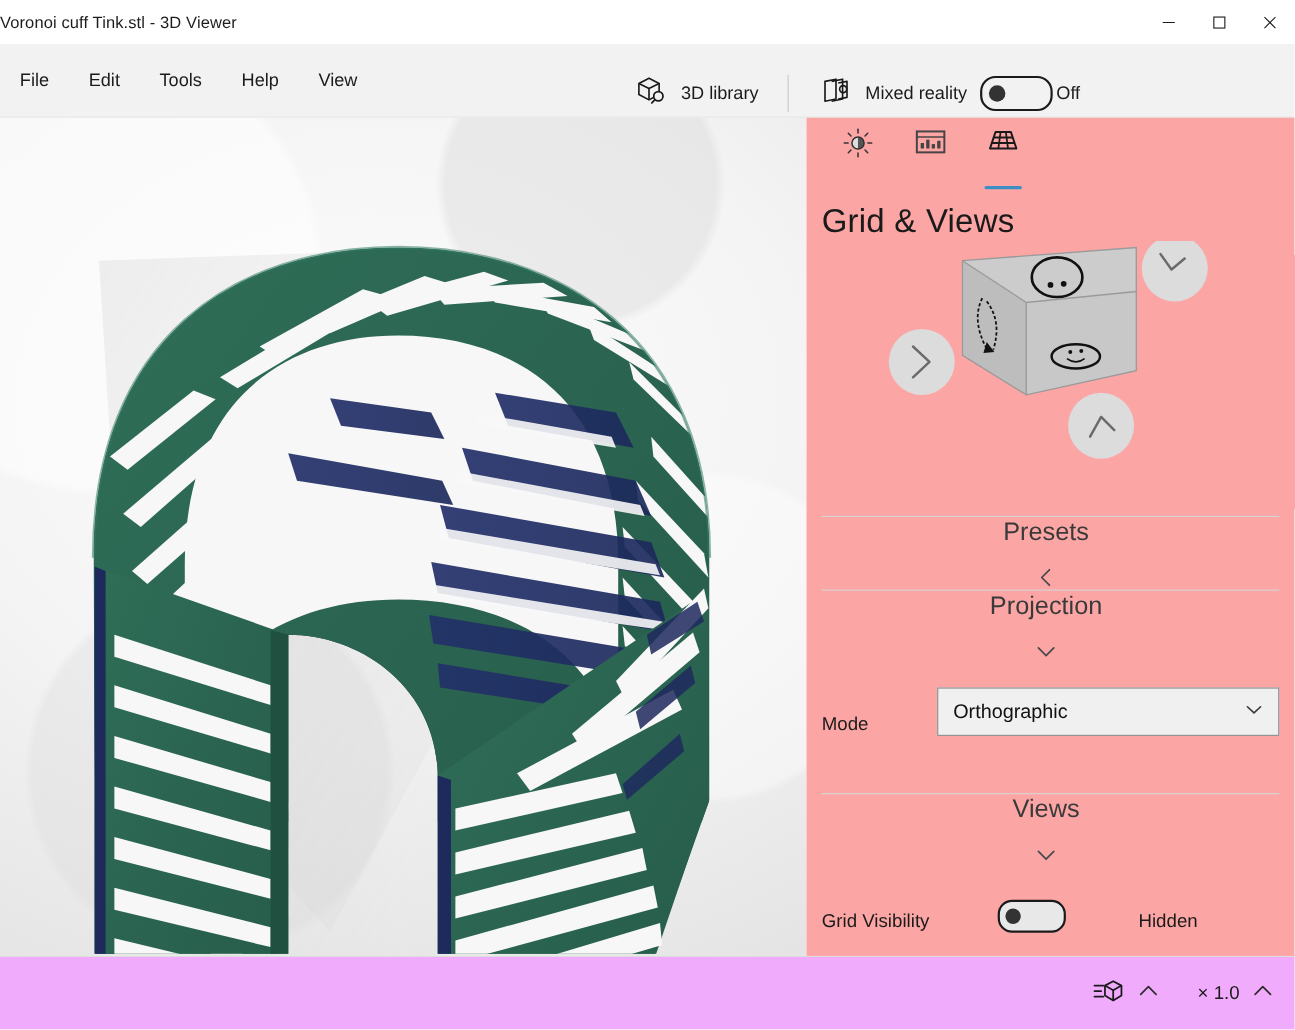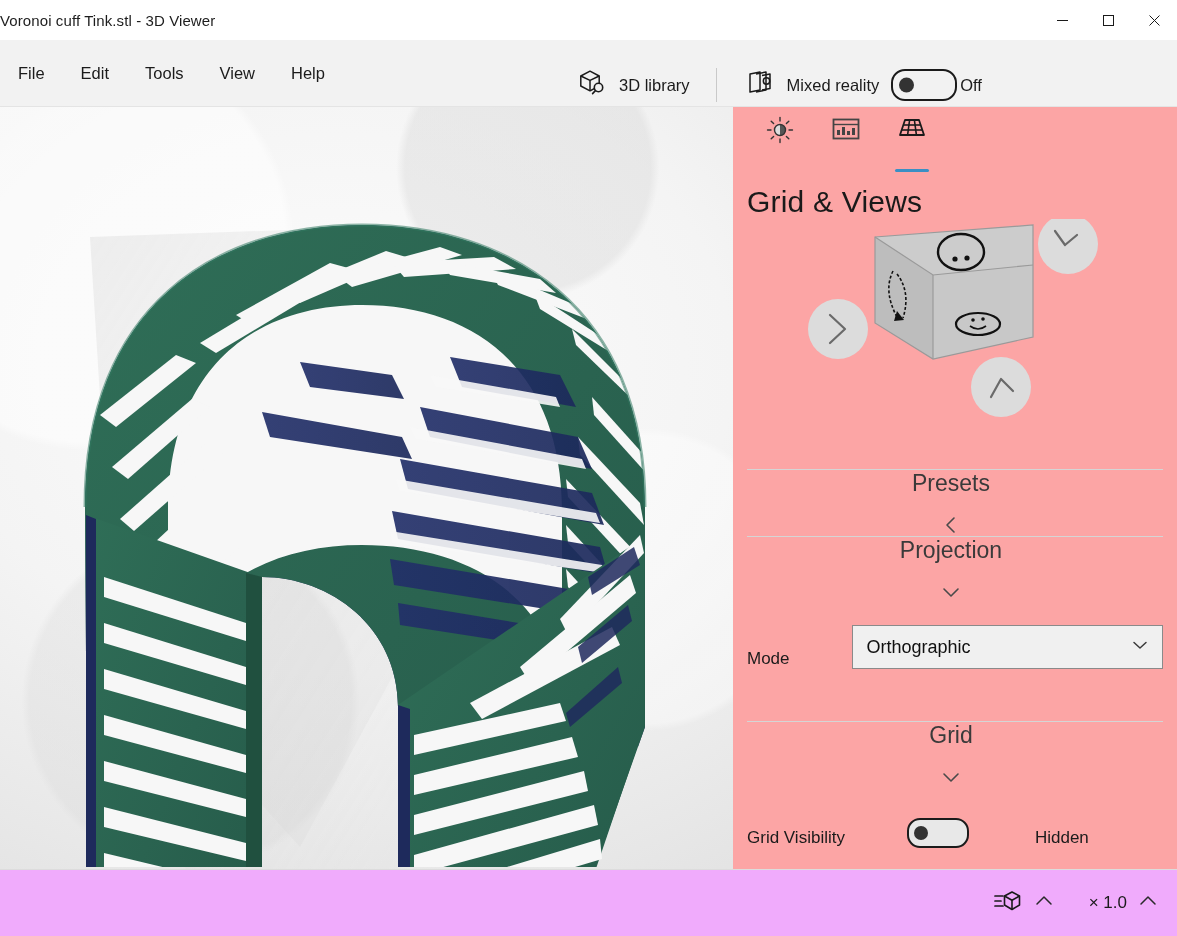--- a/index.html
+++ b/index.html
@@ -128,22 +128,22 @@
           </svg>
       </div>
     </div>
   </div>
 
   <div class="menubar">
     <div class="menu-items">
       <div class="menu-item">File</div>
       <div class="menu-item">Edit</div>
       <div class="menu-item">Tools</div>
+      <div class="menu-item">Help</div>
       <div class="menu-item">View</div>
-      <div class="menu-item">Help</div>
     </div>
 
     <div class="cmd-center">
       <div class="cmd-btn">
         <span>
           <svg width="30" height="30" viewBox="0 0 30 30">
             <path d="M13 3.2 L22.2 8 L22.2 18 L13 22.8 L3.8 18 L3.8 8 Z" fill="none" stroke="#1a1a1a" stroke-width="1.5" stroke-linejoin="round"></path>
             <path d="M3.8 8 L13 12.4 L22.2 8" fill="none" stroke="#1a1a1a" stroke-width="1.5" stroke-linejoin="round"></path>
             <path d="M13 12.4 L13 22.8" fill="none" stroke="#1a1a1a" stroke-width="1.5"></path>
             <circle cx="21.5" cy="19.5" r="4.2" fill="#f2f2f2" stroke="#1a1a1a" stroke-width="1.6"></circle>
@@ -469,21 +469,21 @@
                 <path d="M4 7.5 L10 13 L16 7.5" fill="none" stroke="#3a3a3a" stroke-width="1.5" stroke-linecap="round" stroke-linejoin="round"></path>
               </svg>
           </span>
         </div>
       </div>
 
       <div class="spacer-md"></div>
       <div class="divider"></div>
 
       <div class="section-head">
-        <span class="sh-label">Grid</span>
+        <span class="sh-label">Views</span>
         <span class="chev">
           <svg width="22" height="22" viewBox="0 0 22 22">
               <path d="M4 8 L11 15 L18 8" fill="none" stroke="#4a4a4a" stroke-width="1.6" stroke-linecap="round" stroke-linejoin="round"></path>
             </svg>
         </span>
       </div>
 
       <div class="row row-grid">
         <span class="row-label">Grid Visibility</span>
         <div class="toggle-sm">

